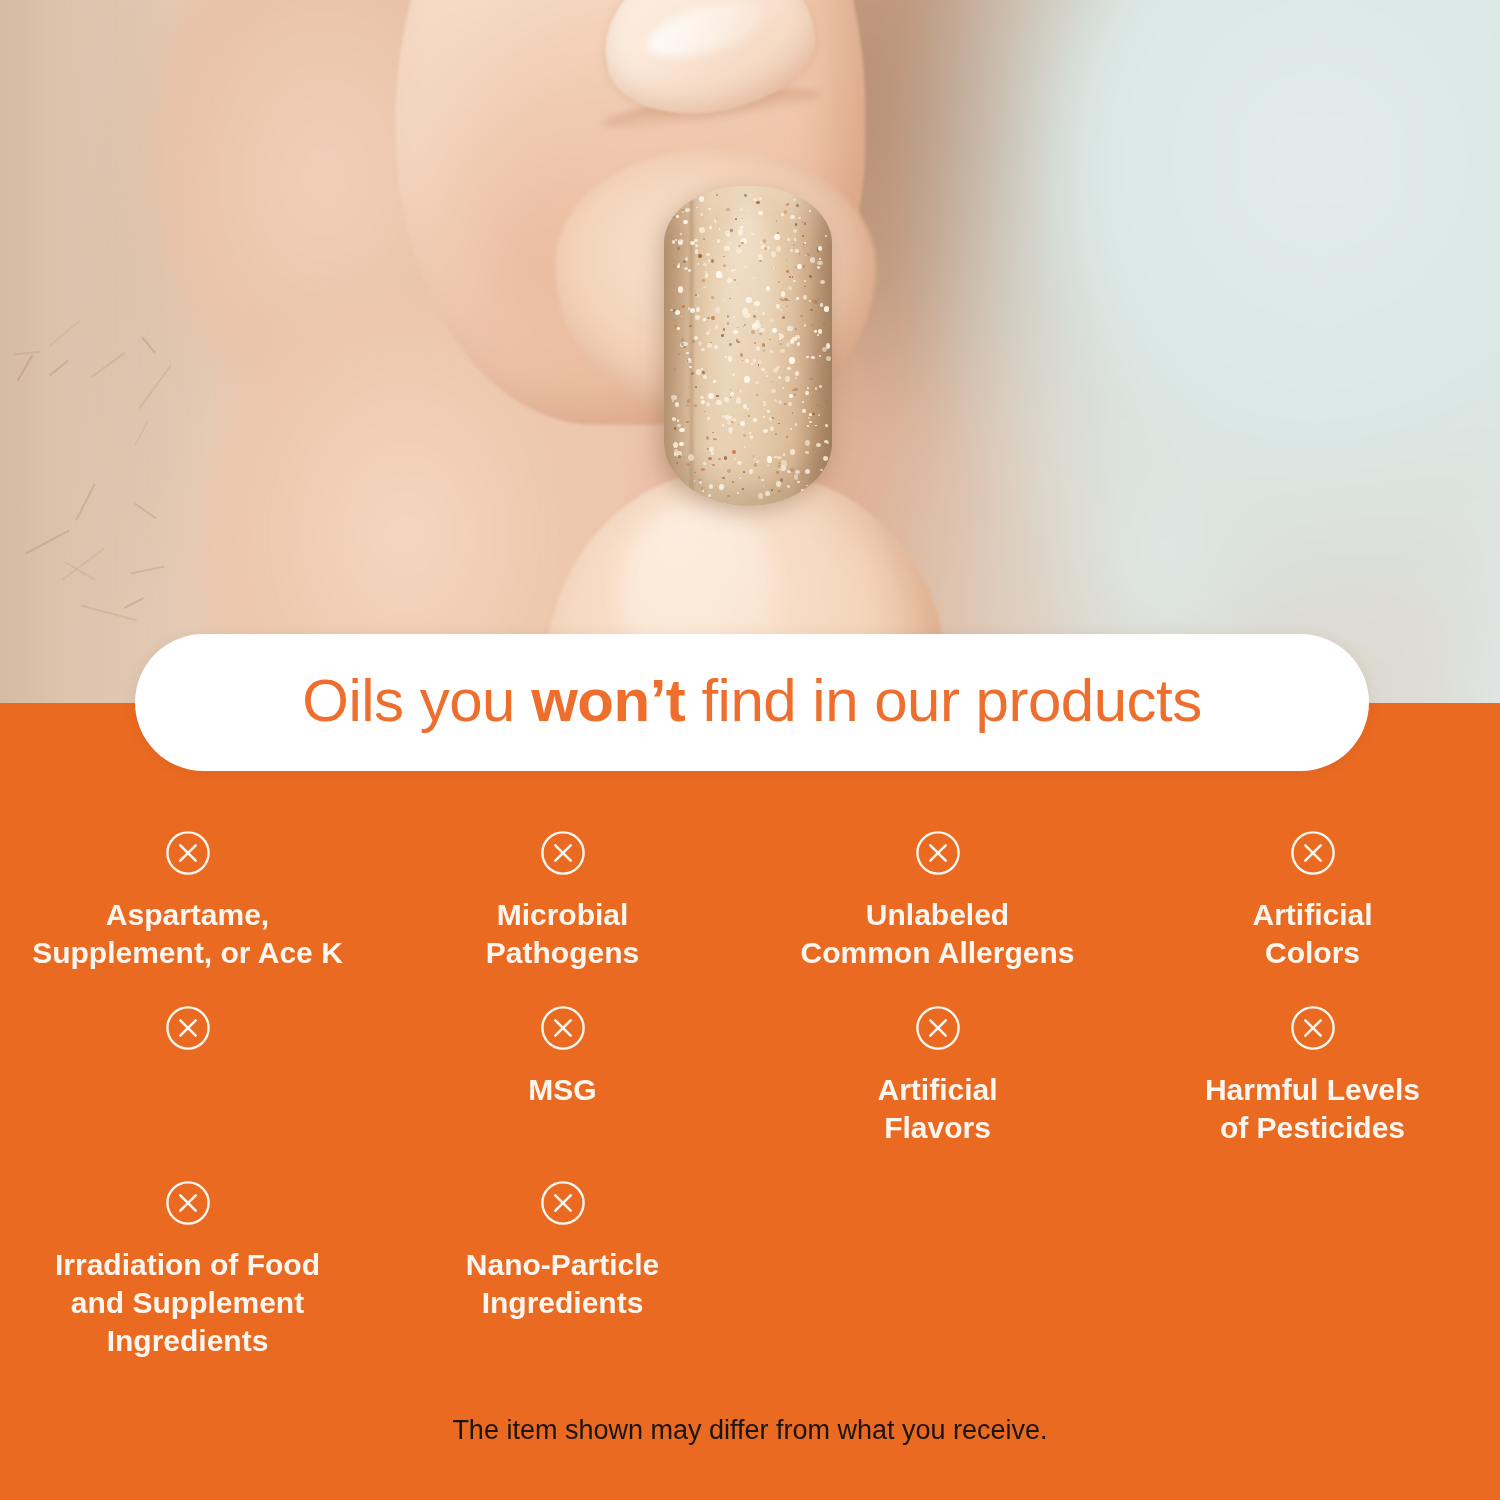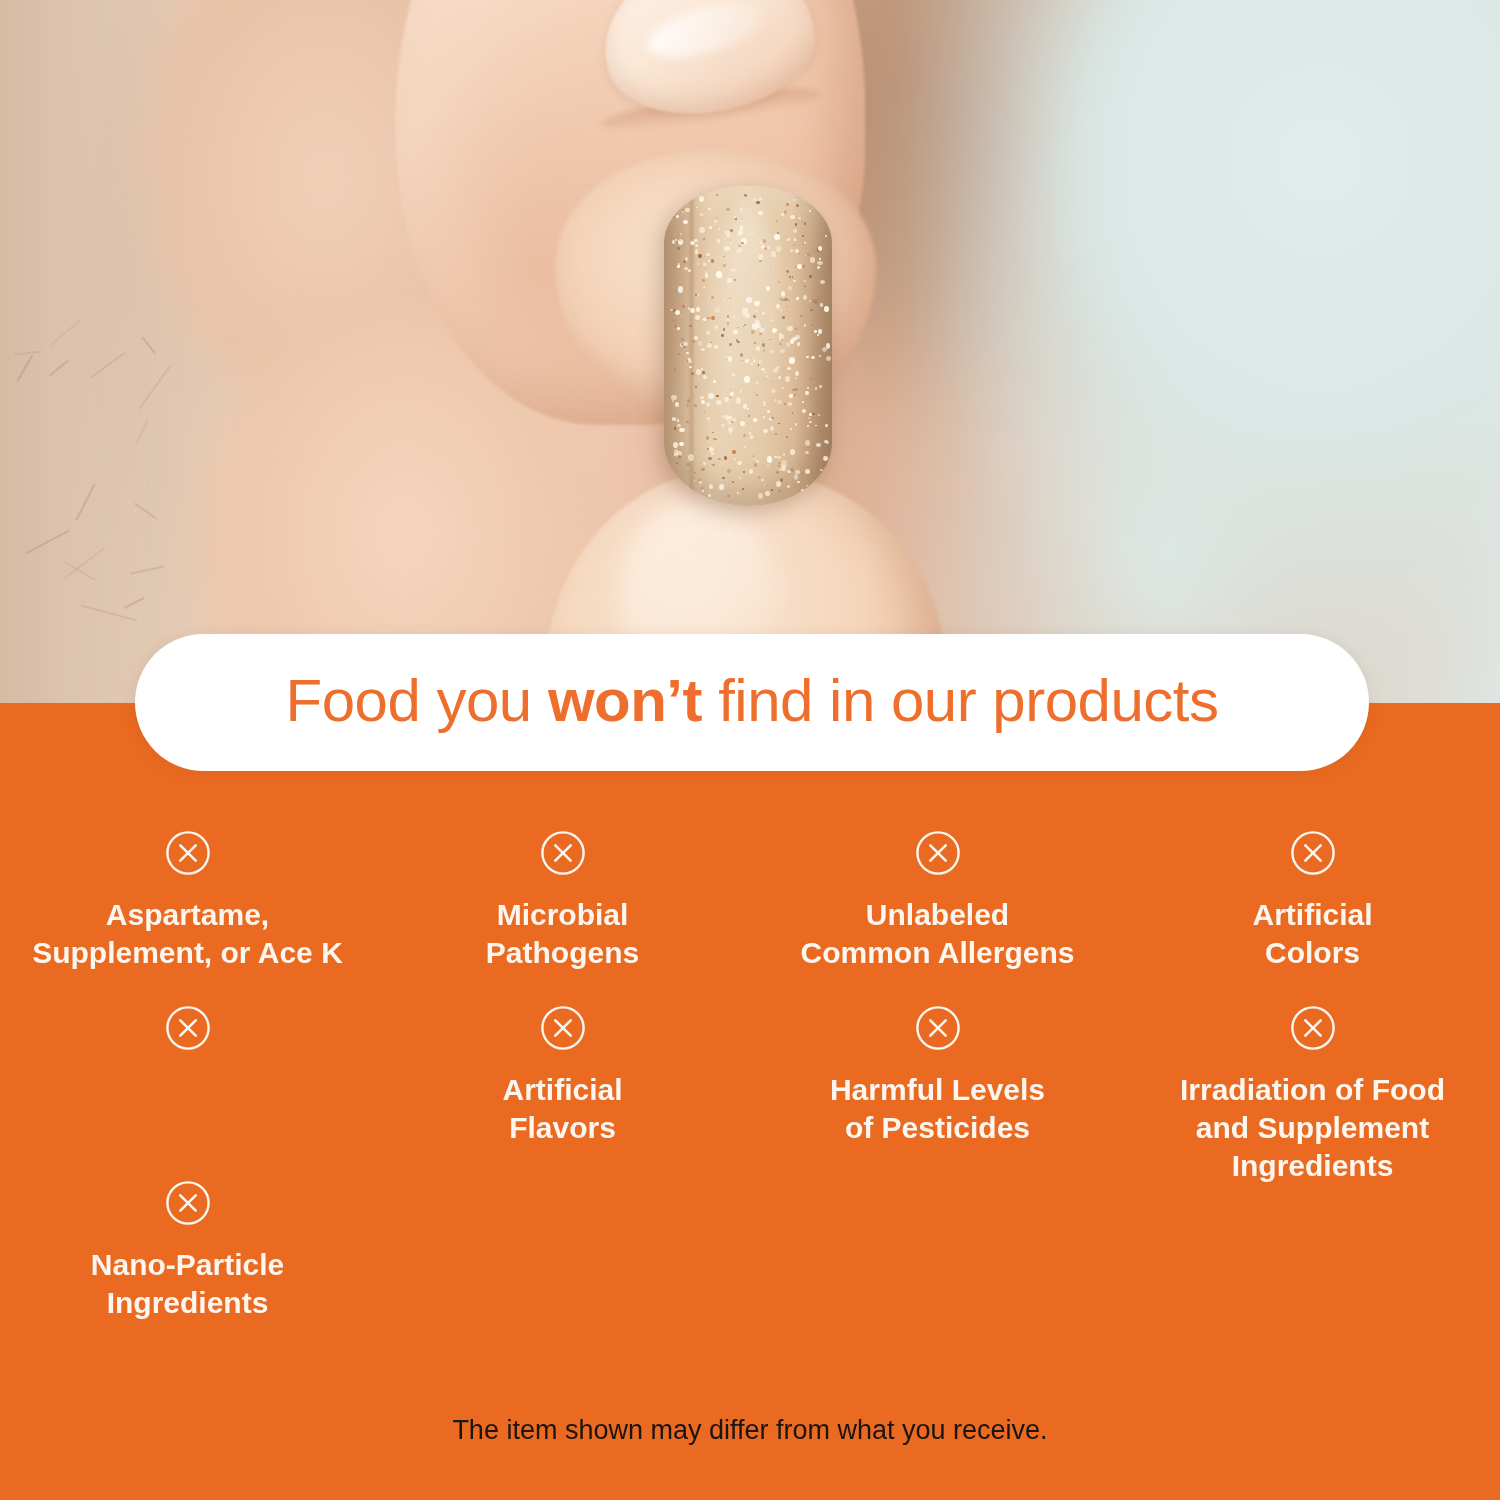--- a/index.html
+++ b/index.html
@@ -859,21 +859,21 @@
         <div class="skin-hair" style="left: 138px; top: 344px; width: 21px; height: 2px; opacity: 0.45; transform: rotate(51deg);"></div>
         <div class="skin-hair" style="left: 57px; top: 563px; width: 53px; height: 2px; opacity: 0.21; transform: rotate(-37deg);"></div>
         <div class="skin-hair" style="left: 130px; top: 569px; width: 35px; height: 2px; opacity: 0.34; transform: rotate(-12deg);"></div>
         <div class="skin-hair" style="left: 132px; top: 510px; width: 27px; height: 2px; opacity: 0.36; transform: rotate(35deg);"></div>
       </div>
   </div>
 
   <div class="panel"></div>
 
   <div class="title-card">
-    <div class="title-text"><span>Food you </span><span class="strong">won’t</span><span> find in our products</span></div>
+    <div class="title-text"><span>Oils you </span><span class="strong">won’t</span><span> find in our products</span></div>
   </div>
 
   <div class="grid" id="grid">
       <div class="cell">
         <svg class="x-icon" viewBox="0 0 46 46">
           <circle cx="23" cy="23" r="20.6" fill="none" stroke="#FBF6EF" stroke-width="2.4"></circle>
           <line x1="15.3" y1="15.3" x2="30.7" y2="30.7" stroke="#FBF6EF" stroke-width="2.6" stroke-linecap="round"></line>
           <line x1="30.7" y1="15.3" x2="15.3" y2="30.7" stroke="#FBF6EF" stroke-width="2.6" stroke-linecap="round"></line>
         </svg>
         <div class="cell-label">Aspartame,
@@ -912,20 +912,28 @@
           <line x1="15.3" y1="15.3" x2="30.7" y2="30.7" stroke="#FBF6EF" stroke-width="2.6" stroke-linecap="round"></line>
           <line x1="30.7" y1="15.3" x2="15.3" y2="30.7" stroke="#FBF6EF" stroke-width="2.6" stroke-linecap="round"></line>
         </svg>
       </div>
       <div class="cell">
         <svg class="x-icon" viewBox="0 0 46 46">
           <circle cx="23" cy="23" r="20.6" fill="none" stroke="#FBF6EF" stroke-width="2.4"></circle>
           <line x1="15.3" y1="15.3" x2="30.7" y2="30.7" stroke="#FBF6EF" stroke-width="2.6" stroke-linecap="round"></line>
           <line x1="30.7" y1="15.3" x2="15.3" y2="30.7" stroke="#FBF6EF" stroke-width="2.6" stroke-linecap="round"></line>
         </svg>
+        <div class="cell-label">MSG</div>
+      </div>
+      <div class="cell">
+        <svg class="x-icon" viewBox="0 0 46 46">
+          <circle cx="23" cy="23" r="20.6" fill="none" stroke="#FBF6EF" stroke-width="2.4"></circle>
+          <line x1="15.3" y1="15.3" x2="30.7" y2="30.7" stroke="#FBF6EF" stroke-width="2.6" stroke-linecap="round"></line>
+          <line x1="30.7" y1="15.3" x2="15.3" y2="30.7" stroke="#FBF6EF" stroke-width="2.6" stroke-linecap="round"></line>
+        </svg>
         <div class="cell-label">Artificial
 Flavors</div>
       </div>
       <div class="cell">
         <svg class="x-icon" viewBox="0 0 46 46">
           <circle cx="23" cy="23" r="20.6" fill="none" stroke="#FBF6EF" stroke-width="2.4"></circle>
           <line x1="15.3" y1="15.3" x2="30.7" y2="30.7" stroke="#FBF6EF" stroke-width="2.6" stroke-linecap="round"></line>
           <line x1="30.7" y1="15.3" x2="15.3" y2="30.7" stroke="#FBF6EF" stroke-width="2.6" stroke-linecap="round"></line>
         </svg>
         <div class="cell-label">Harmful Levels

